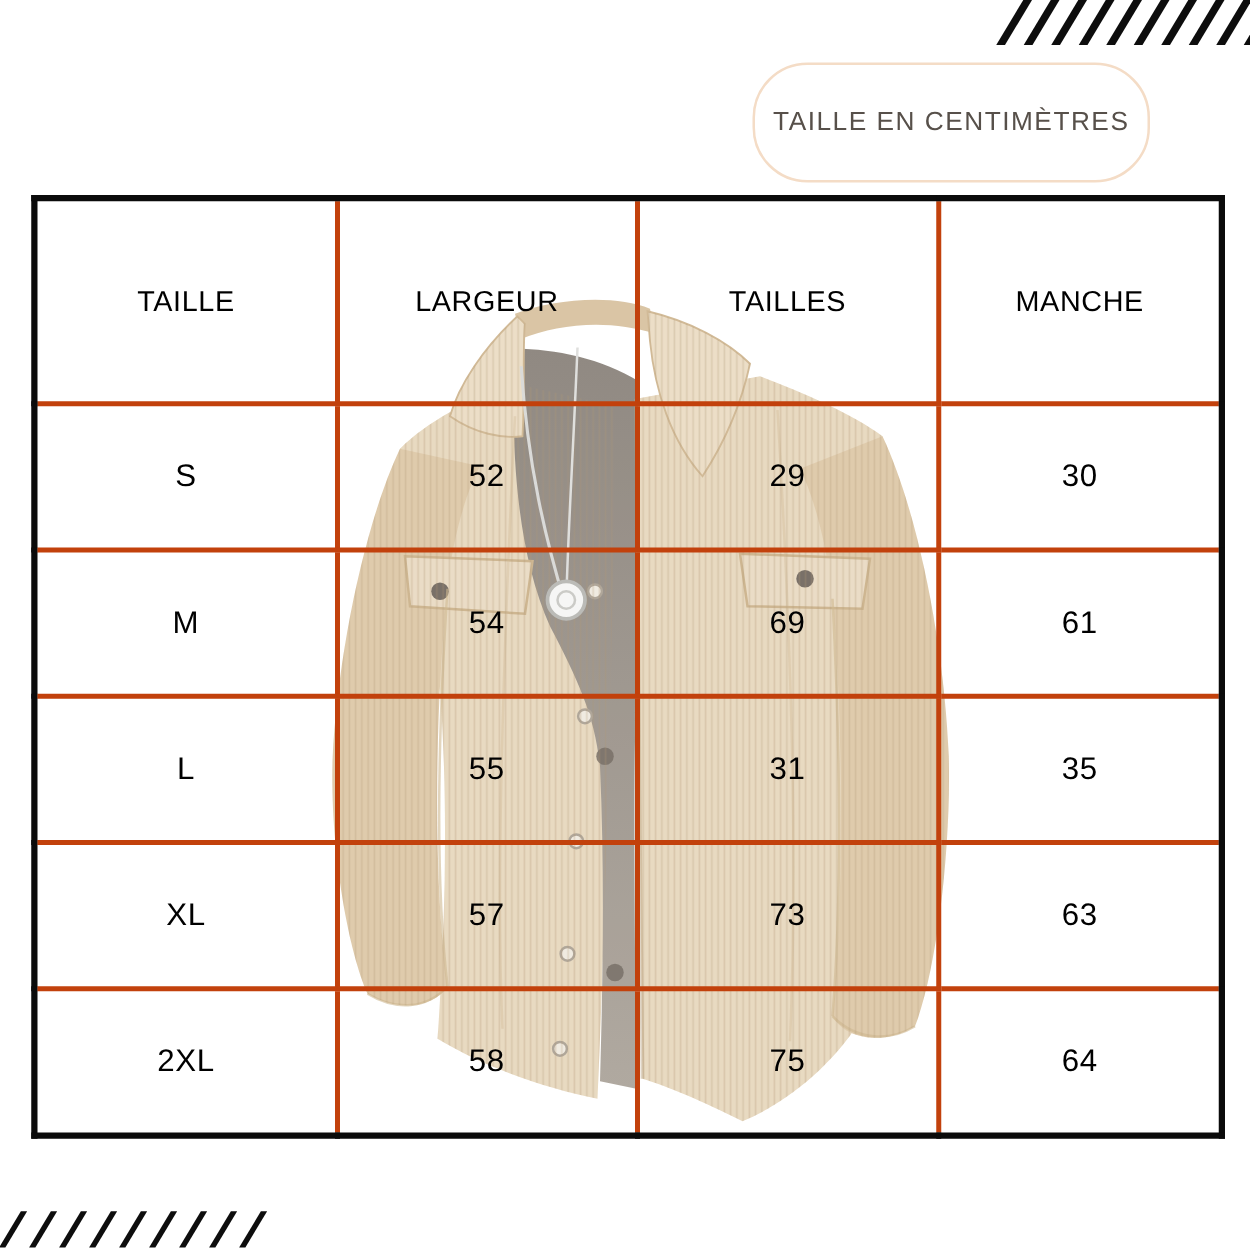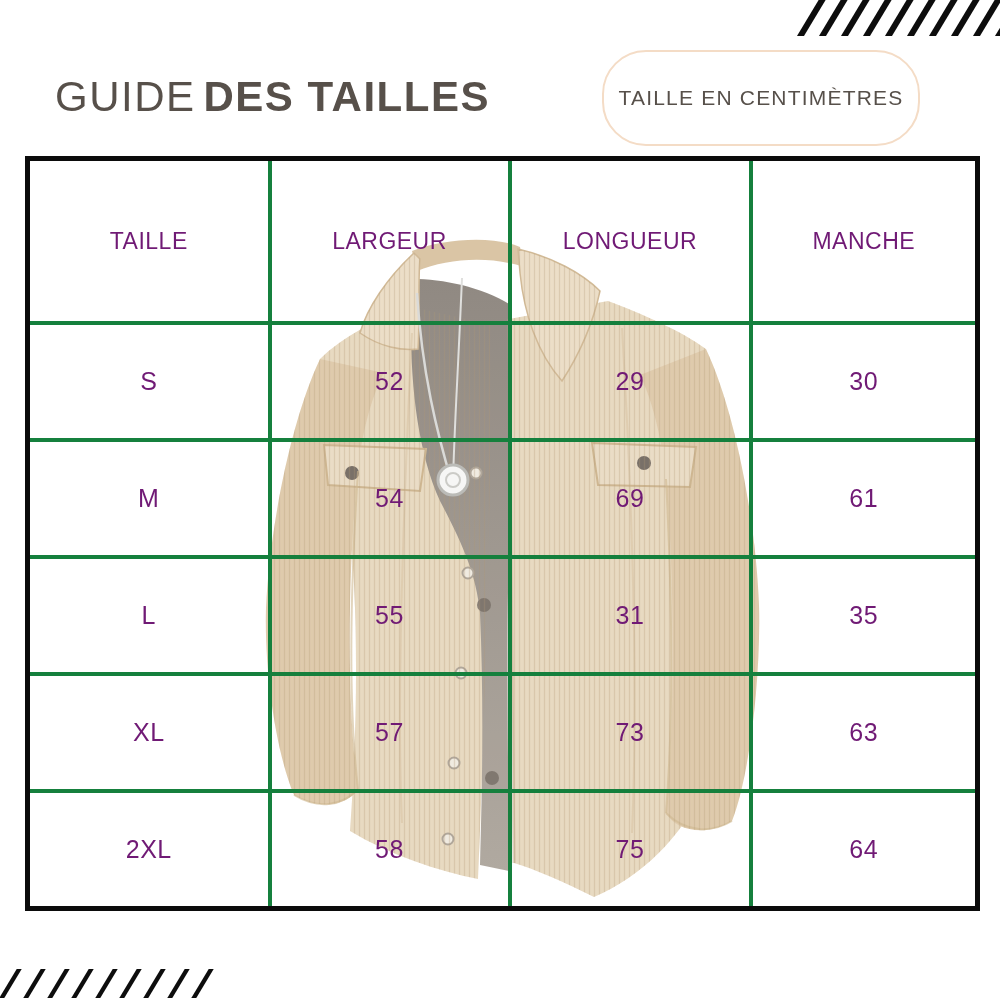--- a/index.html
+++ b/index.html
@@ -25,22 +25,22 @@
     display:flex;align-items:center;justify-content:center;
     font-size:21px;letter-spacing:1.2px;color:#57504a;white-space:nowrap;}
 
   
   .jacket{position:absolute;left:262px;top:233px;width:500px;height:680px;opacity:.9;}
 
   
   table.size-table{position:absolute;left:25px;top:156px;width:950px;
     border-collapse:collapse;table-layout:fixed;background:transparent;
     border:5px solid #0b0b0b;}
-  .size-table th,.size-table td{border:4px solid #15803d;text-align:center;
-    vertical-align:middle;color:#701a75;background:transparent;padding:0;}
+  .size-table th,.size-table td{border:4px solid #c2410c;text-align:center;
+    vertical-align:middle;color:#000000;background:transparent;padding:0;}
   .size-table th{height:160px;font-weight:400;font-size:23px;letter-spacing:.5px;}
   .size-table td{height:113px;font-size:25px;letter-spacing:.5px;}
 </style>
 </head>
 <body>
 
 <div class="canvas">
 
   <svg class="jacket" viewBox="0 0 500 680" aria-hidden="true">
     <defs>
@@ -119,40 +119,37 @@
       <div class="slash small"></div>
       <div class="slash small"></div>
       <div class="slash small"></div>
       <div class="slash small"></div>
       <div class="slash small"></div>
       <div class="slash small"></div>
       <div class="slash small"></div>
       <div class="slash small"></div>
     </div>
 
-  <div class="page-title">
-    <span class="t-reg">GUIDE</span><span class="t-bold">DES TAILLES</span>
-  </div>
 
   <div class="unit-badge">
     <span>TAILLE EN CENTIMÈTRES</span>
   </div>
 
   <table class="size-table">
     <colgroup>
       <col style="width:242px">
         <col style="width:240px">
         <col style="width:241px">
         <col style="width:227px">
     </colgroup>
     <thead>
       <tr>
         <th>TAILLE</th>
         <th>LARGEUR</th>
-        <th>LONGUEUR</th>
+        <th>TAILLES</th>
         <th>MANCHE</th>
       </tr>
     </thead>
     <tbody>
       <tr>
         <td>S</td>
         <td>52</td>
         <td>29</td>
         <td>30</td>
       </tr>

